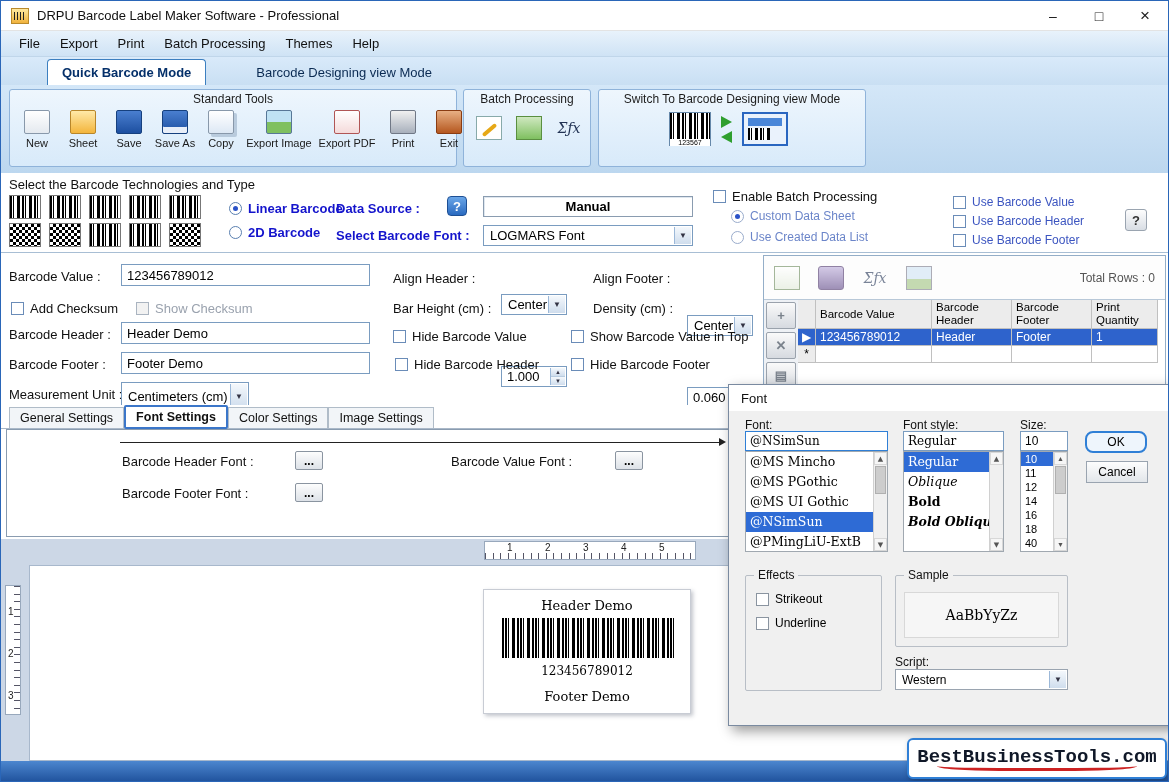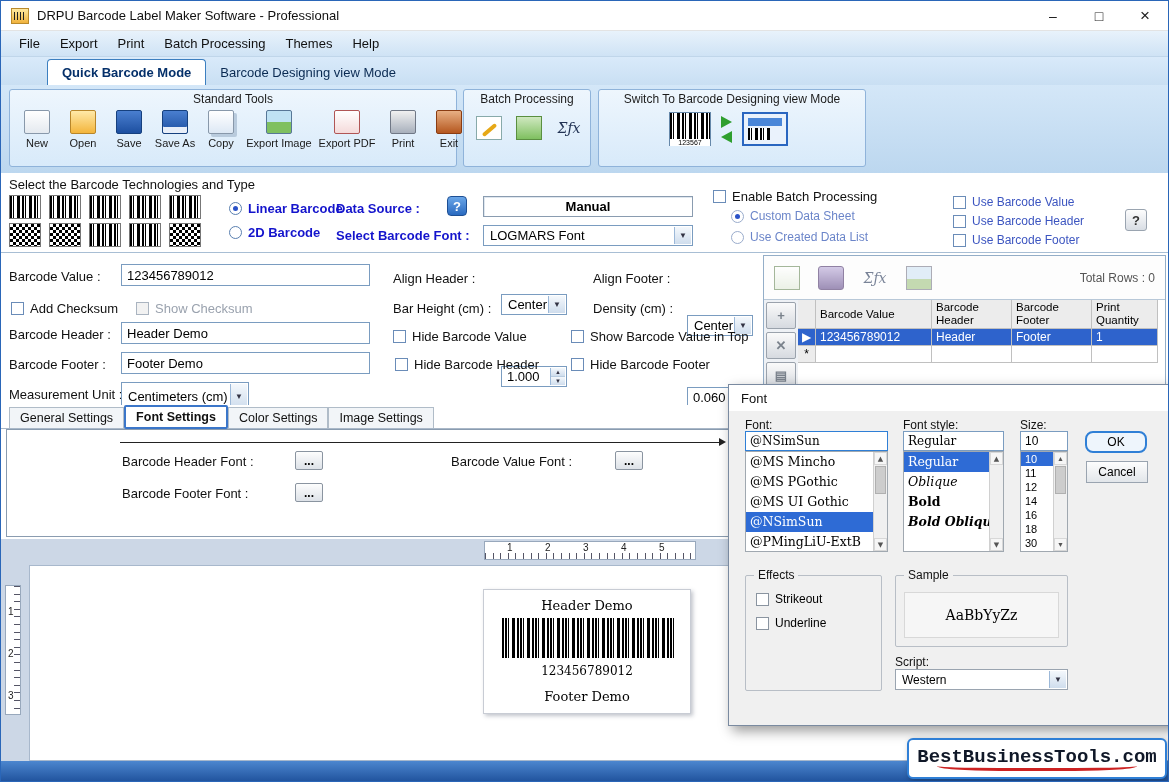--- a/index.html
+++ b/index.html
@@ -11,21 +11,21 @@
   .titlebar{left:0;top:0;width:100%;height:30px;background:#fff;display:flex;align-items:center;border-bottom:1px solid #e3e3e3;}
   .app-icon{width:18px;height:16px;margin:0 8px 0 10px;border:1px solid #b98a2c;background:linear-gradient(#ffe9a0,#f0b23c);position:relative;}
   .app-icon::after{content:"";position:absolute;inset:3px 2px;background:repeating-linear-gradient(90deg,#222 0 1px,transparent 1px 3px);}
   .title-text{font-size:13px;color:#111;}
   .win-ctrls{margin-left:auto;display:flex;height:100%;}
   .win-btn{width:46px;height:100%;display:flex;align-items:center;justify-content:center;font-size:14px;color:#222;cursor:default;}
   
   .menubar{left:0;top:30px;width:100%;height:26px;background:linear-gradient(#e8f2fb,#cfe3f5);display:flex;align-items:center;padding-left:8px;border-bottom:1px solid #c0d6ea;}
   .menu-item{padding:4px 10px;font-size:13px;color:#111;}
   
-  .tabrow{left:0;top:56px;width:100%;height:28px;background:linear-gradient(#d9eafa,#c9dff3);display:flex;align-items:flex-end;padding-left:46px;}
+  .tabrow{left:0;top:56px;width:100%;height:28px;background:linear-gradient(#d9eafa,#c9dff3);display:flex;align-items:flex-end;padding-left:46px;gap:36px;}
   .mode-tab{padding:5px 14px;font-size:13px;color:#0a2a52;}
   .mode-tab.active{background:#fff;border:1px solid #3c7fc0;border-bottom:none;border-radius:4px 4px 0 0;font-weight:bold;color:#05306a;}
   
   .ribbon{left:0;top:84px;width:100%;height:88px;background:linear-gradient(#d4e7f8,#bcd7ef);}
   .group{position:absolute;border:1px solid #8fb3da;border-radius:3px;background:linear-gradient(#eef6fd,#d8eafa);}
   .group-label{position:absolute;top:2px;left:0;width:100%;text-align:center;font-size:12px;color:#1c1c1c;}
   .tool{display:flex;flex-direction:column;align-items:center;gap:3px;font-size:11px;color:#1a1a1a;width:46px;}
   .tool .ic{width:26px;height:24px;border-radius:2px;}
   .ic-new{background:linear-gradient(#ffffff,#e4e9ef);border:1px solid #8898aa;}
   .ic-open{background:linear-gradient(#ffe9a8,#f3b53c);border:1px solid #b8862a;border-radius:2px 6px 2px 2px;}
@@ -166,21 +166,21 @@
   <div class="abs ribbon">
     <div class="group" style="left:8px;top:4px;width:448px;height:78px;">
       <div class="group-label">Standard Tools</div>
       <div style="position:absolute;left:4px;top:20px;display:flex;">
         <div class="tool">
             <span class="ic ic-new"></span>
             <span>New</span>
           </div>
         <div class="tool">
             <span class="ic ic-open"></span>
-            <span>Open</span>
+            <span>Sheet</span>
           </div>
         <div class="tool">
             <span class="ic ic-save"></span>
             <span>Save</span>
           </div>
         <div class="tool">
             <span class="ic ic-saveas"></span>
             <span>Save As</span>
           </div>
         <div class="tool">
@@ -480,21 +480,21 @@
     </div>
     <span class="dlg-lbl" style="left:291px;top:33px;">Size:</span>
     <input class="dlg-input" style="left: 291px; top: 46px; width: 48px; height: 20px; font-family: &quot;Liberation Sans&quot;, sans-serif;" value="10">
     <div class="dlg-list" style="left:291px;top:66px;width:48px;height:101px;">
       <div class="li sel" style="height:14px;line-height:14px;font-size:11px;">10</div>
       <div class="li" style="height:14px;line-height:14px;font-size:11px;">11</div>
       <div class="li" style="height:14px;line-height:14px;font-size:11px;">12</div>
       <div class="li" style="height:14px;line-height:14px;font-size:11px;">14</div>
       <div class="li" style="height:14px;line-height:14px;font-size:11px;">16</div>
       <div class="li" style="height:14px;line-height:14px;font-size:11px;">18</div>
-      <div class="li" style="height:14px;line-height:14px;font-size:11px;">30</div>
+      <div class="li" style="height:14px;line-height:14px;font-size:11px;">40</div>
       <div class="vsb">
         <div class="sb-arrow">▲</div>
         <div class="sb-thumb"></div>
         <div class="sb-arrow sb-down">▼</div>
       </div>
     </div>
     <span class="dlg-btn default" style="left:356px;top:46px;border-radius:8px;">OK</span>
     <span class="dlg-btn" style="left:357px;top:76px;">Cancel</span>
     <div class="gb" style="left:16px;top:190px;width:137px;height:116px;">
       <span class="gb-label">Effects</span>

